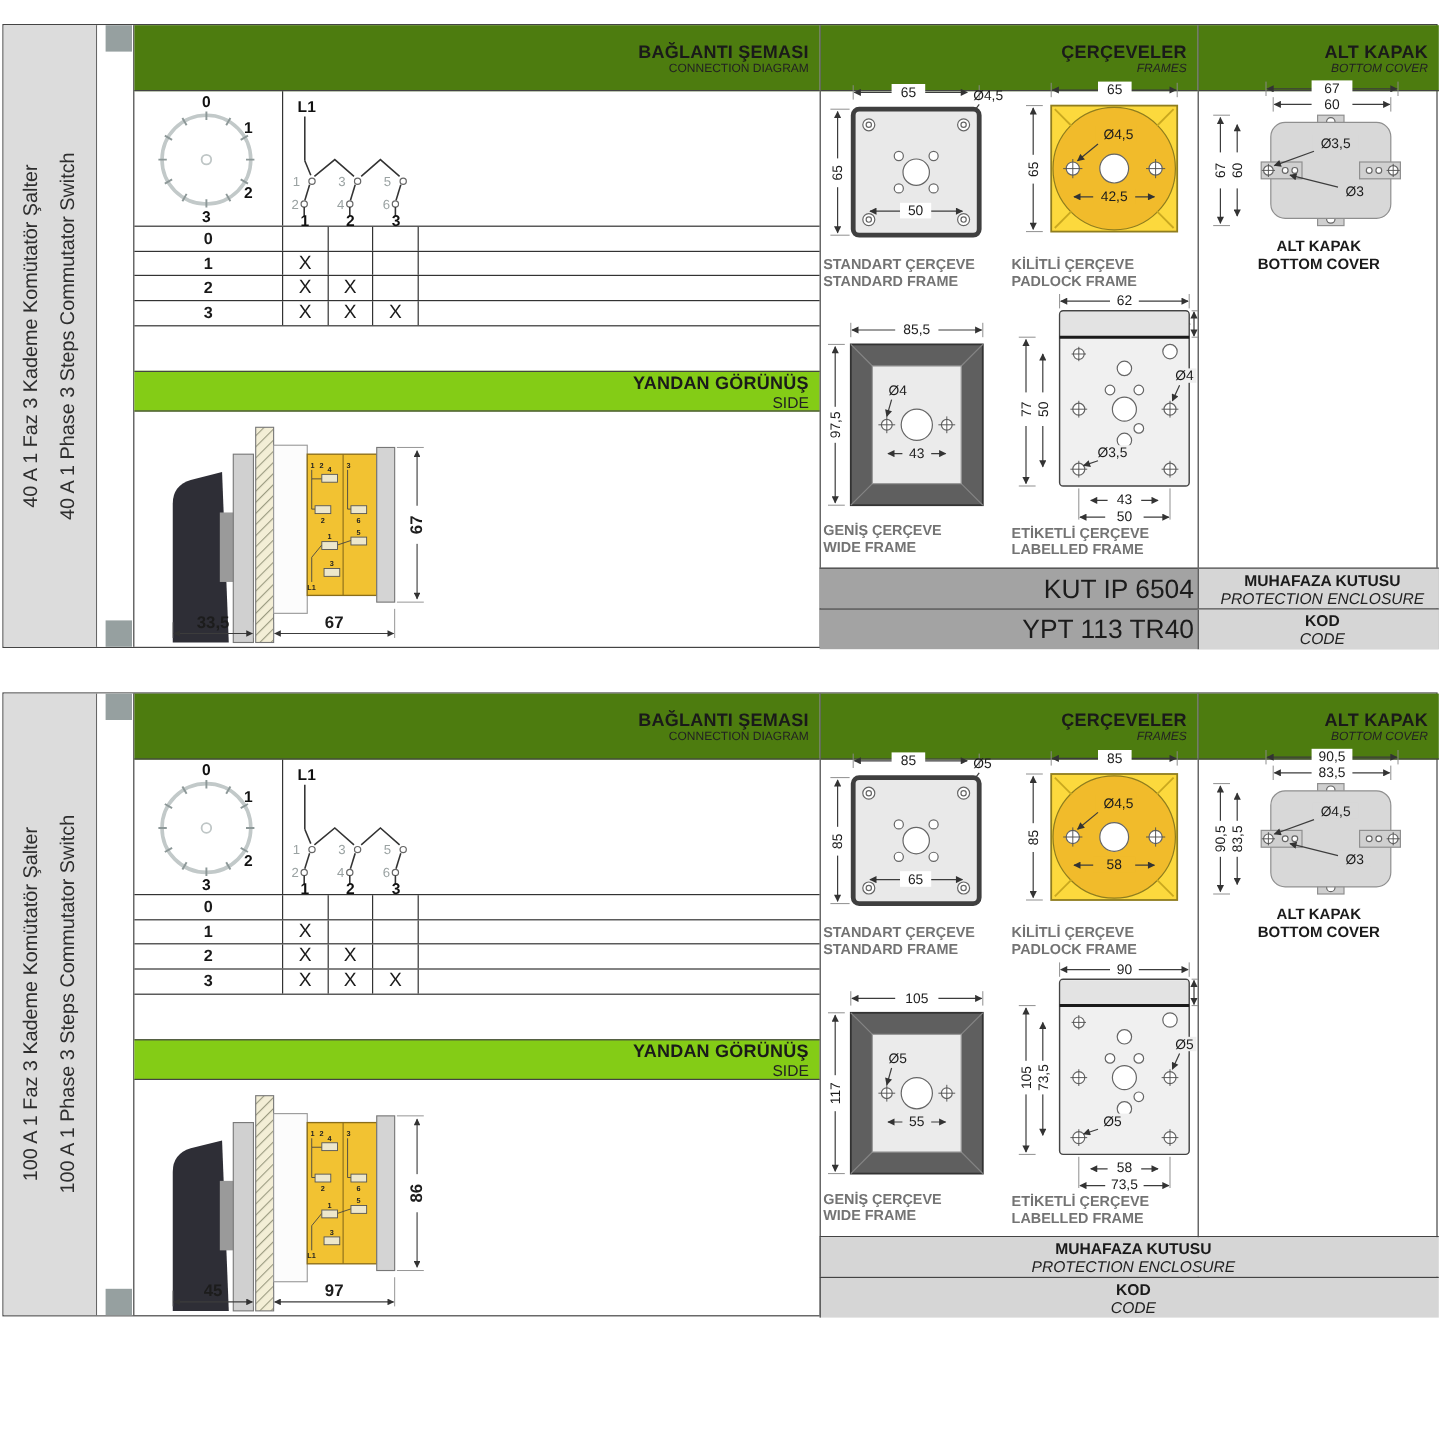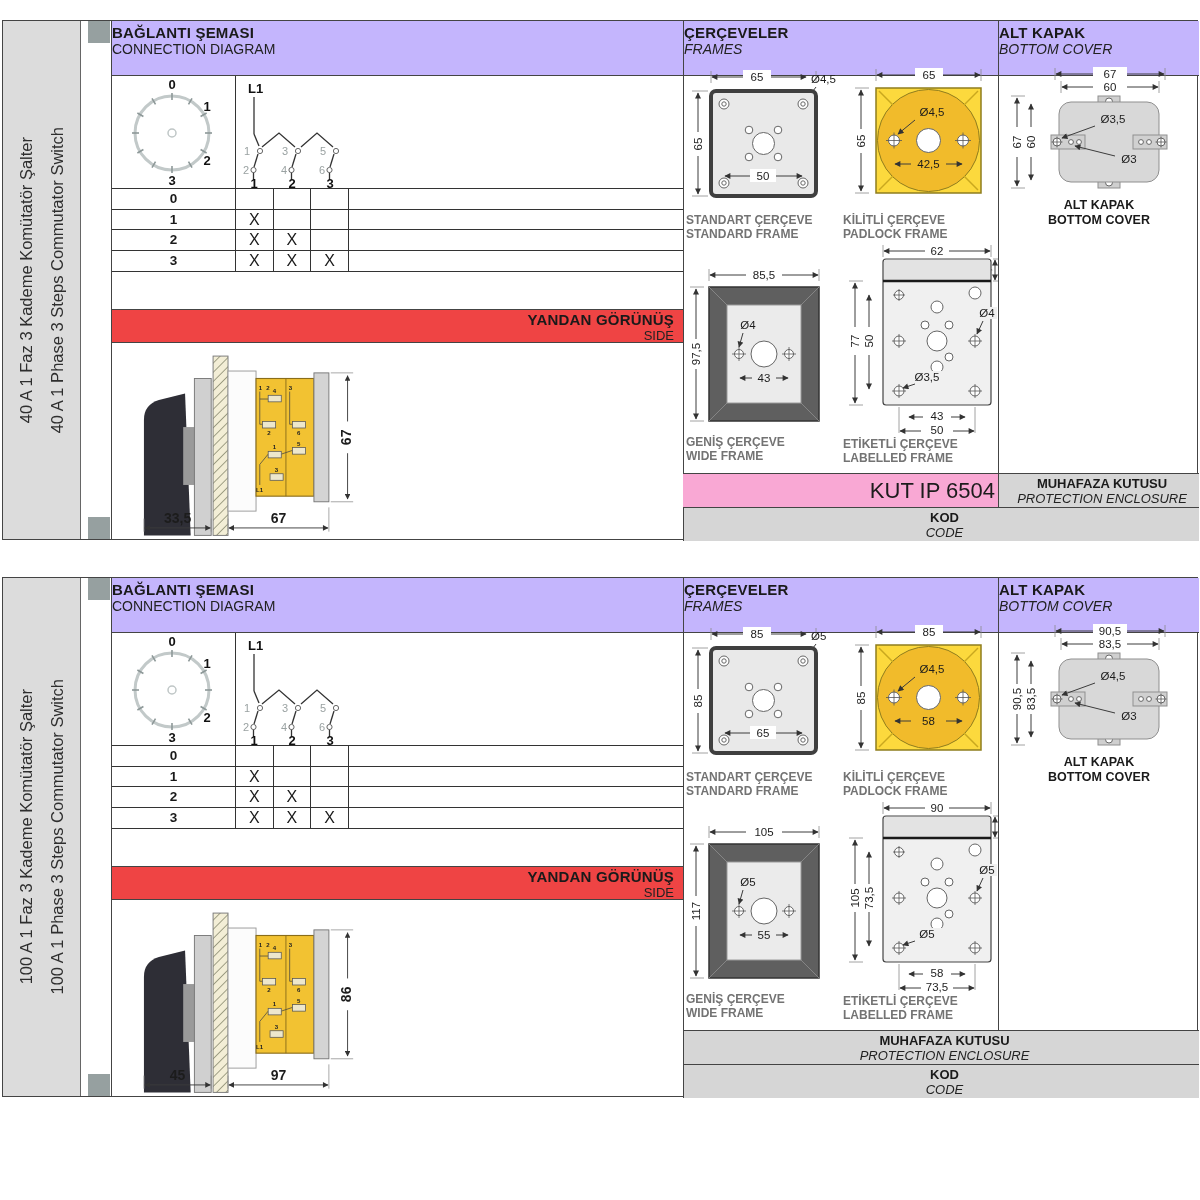--- a/index.html
+++ b/index.html
@@ -22,64 +22,64 @@
   .strip-sq { position: absolute; left: 7px; width: 22px; height: 22px; background: #96A0A0; }
   .strip-sq.top { top: 0; }
   .strip-sq.bot { bottom: 0; }
 
   
   .main-col  { position: absolute; left: 108px; top: 0; width: 572px; height: 100%; border-left: 1.2px solid #444; }
   .frames-col{ position: absolute; left: 680px; top: 0; width: 315px; height: 100%; border-left: 1.2px solid #444; }
   .cover-col { position: absolute; left: 995px; top: 0; width: 201px; height: 100%; border-left: 1.2px solid #444; }
 
   .col-header { position: absolute; left: 0; top: 0; right: 0; height: 55px;
-    background: #c4b5fd; border-bottom: 1.3px solid #444; text-align: left;
-    padding: 3px 9px 0 0; }
+    background: #4d7c0f; border-bottom: 1.3px solid #444; text-align: right;
+    padding: 14px 9px 0 0; }
   .h-tr { font-size: 15px; font-weight: 700; letter-spacing: .2px; }
-  .h-en { font-size: 14px; color: #222; }
+  .h-en { font-size: 10px; color: #222; }
   .h-en.it { font-style: italic; }
 
   
   .diagram-row { position: absolute; left: 0; top: 55px; width: 100%; height: 113px;
     display: flex; border-bottom: 1px solid #333; }
   .dial-cell { width: 124px; border-right: 1px solid #333; }
   .circuit-cell { flex: 1; }
 
   
   .pos-table { position: absolute; left: 0; top: 168px; width: 100%; }
   .pos-row { display: flex; height: 20.7px; border-bottom: 1px solid #333; }
   .pos-label { width: 124px; border-right: 1px solid #333; text-align: center;
     font-weight: 700; font-size: 13.5px; line-height: 20px; }
   .pos-x { width: 37.6px; border-right: 1px solid #333; text-align: center;
     font-size: 16px; line-height: 19px; }
   .pos-fill { flex: 1; }
 
   .side-header { position: absolute; left: 0; top: 288px; right: 0; height: 34px;
-    background: #ef4444; border-top: 1px solid #444; border-bottom: 1px solid #444;
+    background: #84cc16; border-top: 1px solid #444; border-bottom: 1px solid #444;
     text-align: right; padding: 1px 9px 0 0; }
   .side-header .h-tr { font-size: 15px; }
   .side-header .h-en { font-size: 13px; }
   .side-view { position: absolute; left: 0; top: 322px; width: 572px; height: 198px; }
 
   
   .fig { position: absolute; width: 156px; }
   .fig svg { display: block; margin: 0 auto; }
   .fig-standard { left: 2px;  top: 42px; }
   .fig-padlock  { left: 159px; top: 42px; }
   .fig-wide     { left: 2px;  top: 242px; }
   .fig-labelled { left: 159px; top: 220px; }
   .fig-cap { margin-top: 0; font-size: 12px; font-weight: 700; line-height: 14px; color: #737373; }
 
   .cover-draw { position: absolute; left: 2px; top: 45px; width: 196px; }
   .cover-cap { position: absolute; left: 0; top: 177px; width: 100%; text-align: center;
     font-size: 12.5px; font-weight: 700; line-height: 15px; }
 
   
   .info-row { position: absolute; left: 680px; width: 516px; height: 34px; display: flex;
-    background: #f9a8d4; border-top: 1.2px solid #444; }
+    background: #a3a3a3; border-top: 1.2px solid #444; }
   .row-enclosure { top: 452px; }
   .row-code { top: 486px; }
   .info-value { width: 315px; text-align: right; font-size: 22px; color: #1c1c1c;
     padding: 4px 3px 0 0; white-space: nowrap; }
   .info-label { flex: 1; background: #D6D6D6; border-left: 1px solid #444; padding: 2px 0 0 6px; text-align: center; }
   .il-tr { font-size: 13px; font-weight: 700; }
   .il-en { font-size: 13px; font-style: italic; color: #222; }
 
   
   svg text { font-family: "Liberation Sans", sans-serif; }
@@ -551,20 +551,21 @@
   </div>
 
   <div class="info-row row-enclosure">
     <div class="info-value">KUT IP 6504</div>
     <div class="info-label">
       <div class="il-tr">MUHAFAZA KUTUSU</div>
       <div class="il-en">PROTECTION ENCLOSURE</div>
     </div>
   </div>
   <div class="info-row row-code">
+    <div class="info-value">YPT 113 TR40</div>
     <div class="info-label">
       <div class="il-tr">KOD</div>
       <div class="il-en">CODE</div>
     </div>
   </div>
 
 </section>
 
 <section class="panel" style="top: 577px;">
 

